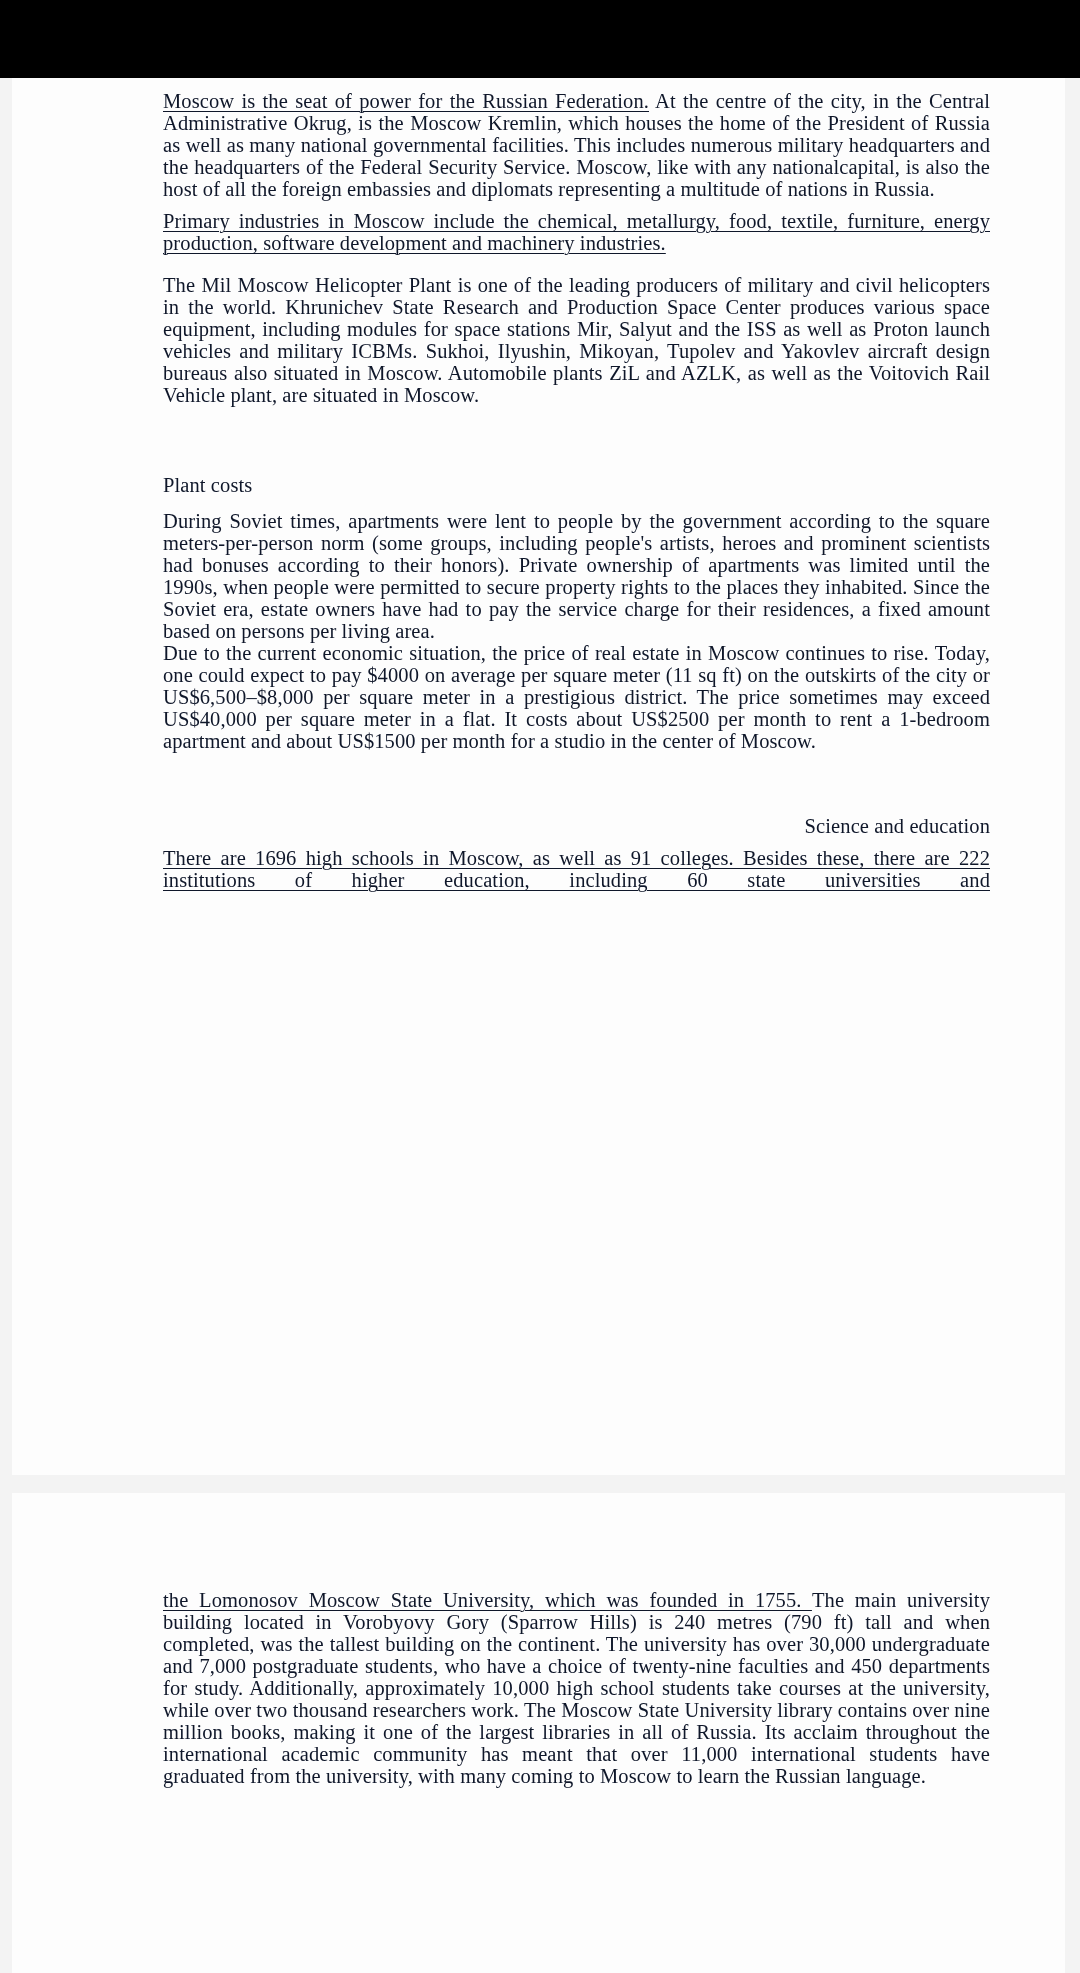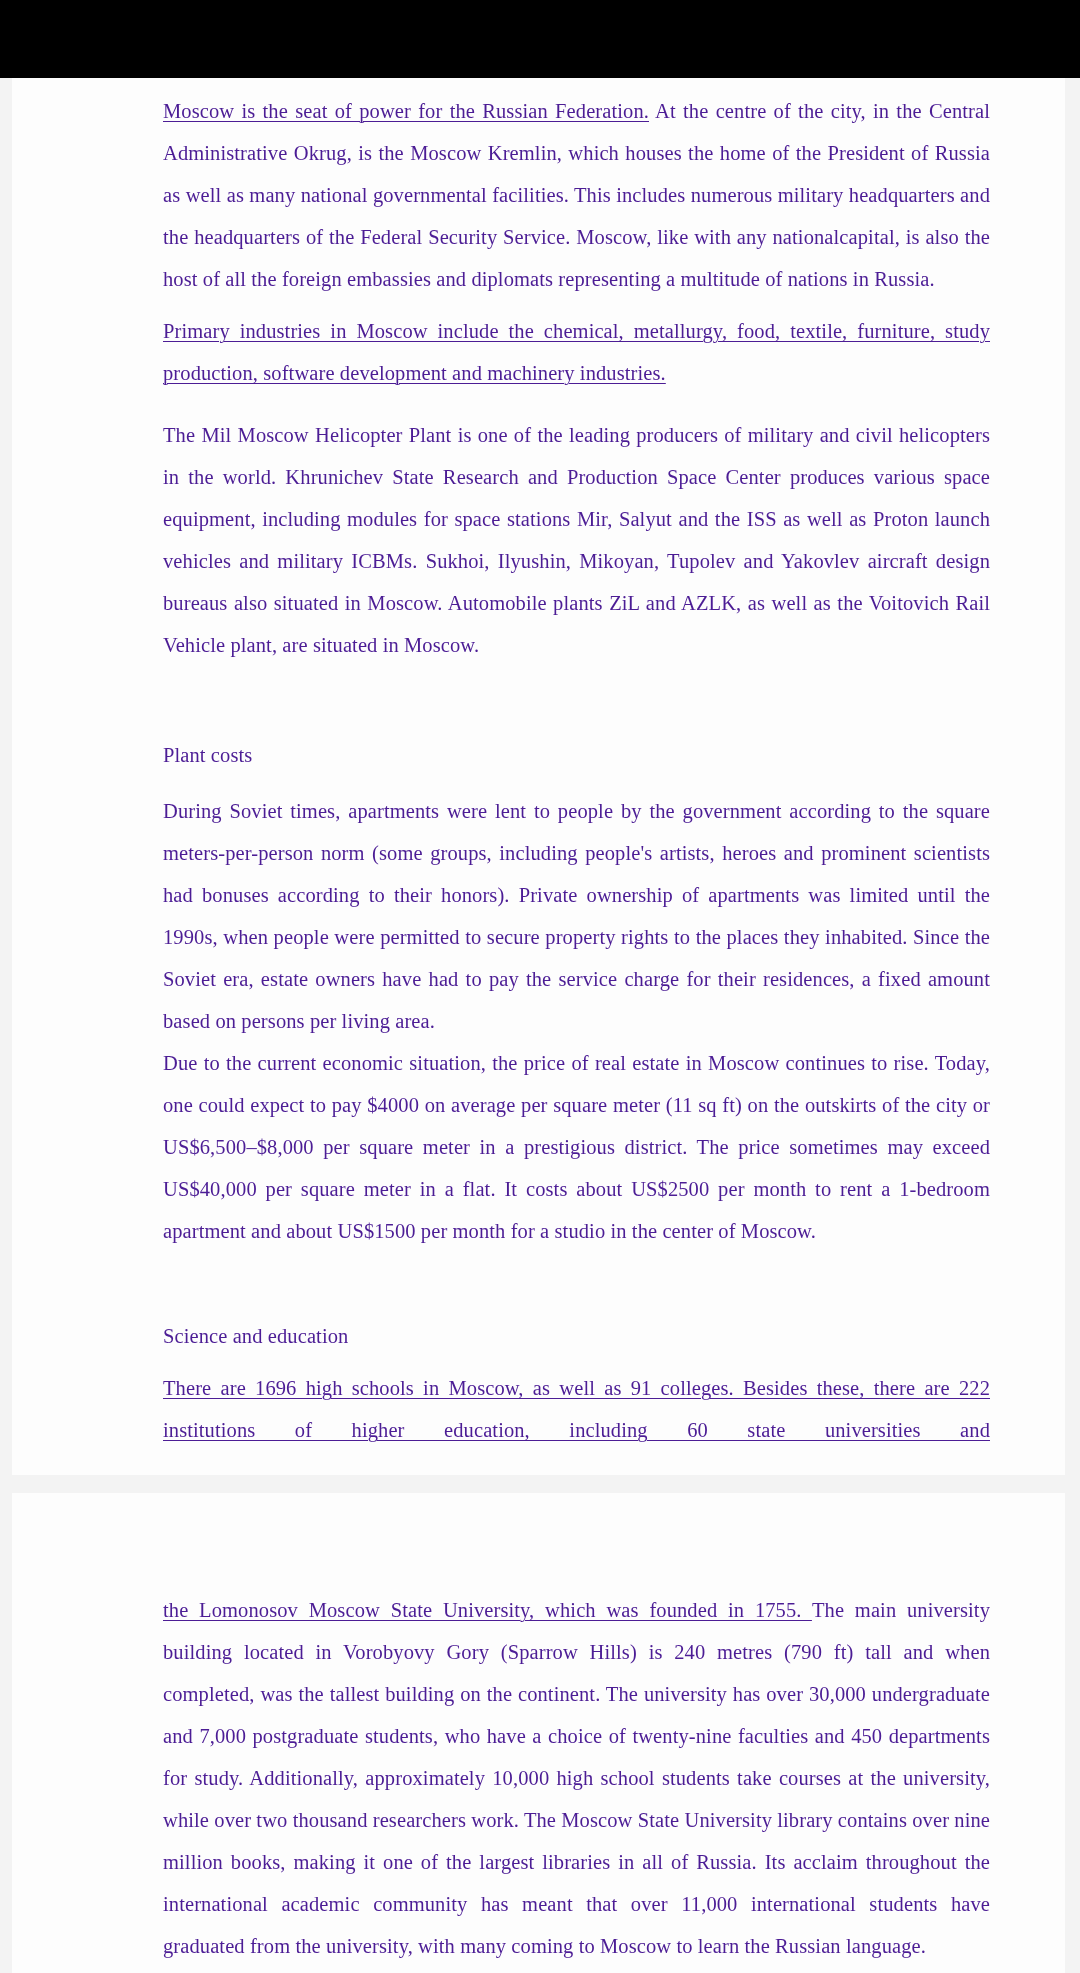--- a/index.html
+++ b/index.html
@@ -24,53 +24,53 @@
     background: #fdfdfd;
     box-sizing: border-box;
     padding-left: 151px;
     padding-right: 75px;
   }
   .page-1 { top: 78px;  height: 1397px; padding-top: 12px; }
   .page-2 { top: 1493px; height: 480px; padding-top: 96px; }
   .para, .heading {
     margin: 0;
     font-size: 20.5px;
-    line-height: 42px;
-    color: #4c1d95;
+    line-height: 22px;
+    color: #0f172a;
     letter-spacing: 0.1px;
   }
   .para { text-align: justify; }
   .heading { text-align: left; }
   .u {
     text-decoration: underline;
     text-decoration-thickness: 1.4px;
     text-underline-offset: 3px;
   }
   .jl { text-align-last: justify; }
   .mt65 { margin-top: 65px; }
   .mt10 { margin-top: 10px; }
   .mt20 { margin-top: 20px; }
   .mt68 { margin-top: 68px; }
   .mt8  { margin-top: 14px;  }
   .mt19 { }
-  .mt63 { margin-top: 63px; }
+  .mt63 { margin-top: 63px; text-align: right; }
 </style>
 </head>
 <body>
 
 <div class="screen">
 
   <div class="top-bar"></div>
 
   <div class="page page-1">
 
     <p class="para"><span class="u">Moscow is the seat of power for the Russian Federation.</span><span> At the centre of the city, in the Central Administrative Okrug, is the Moscow Kremlin, which houses the home of the President of Russia as well as many national governmental facilities. This includes numerous military headquarters and the headquarters of the Federal Security Service. Moscow, like with any nationalcapital, is also the host of all the foreign embassies and diplomats representing a multitude of nations in Russia.</span></p>
 
 
-    <p class="para mt10"><span class="u">Primary industries in Moscow include the chemical, metallurgy, food, textile, furniture, study production, software development and machinery industries.</span></p>
+    <p class="para mt10"><span class="u">Primary industries in Moscow include the chemical, metallurgy, food, textile, furniture, energy production, software development and machinery industries.</span></p>
 
     <p class="para mt20"><span>The Mil Moscow Helicopter Plant is one of the leading producers of military and civil helicopters in the world. Khrunichev State Research and Production Space Center produces various space equipment, including modules for space stations Mir, Salyut and the ISS as well as Proton launch vehicles and military ICBMs. Sukhoi, Ilyushin, Mikoyan, Tupolev and Yakovlev aircraft design bureaus also situated in Moscow. Automobile plants ZiL and AZLK, as well as the Voitovich Rail Vehicle plant, are situated in Moscow.</span></p>
 
     <p class="heading mt68">Plant costs</p>
 
     <p class="para mt8"><span>During Soviet times, apartments were lent to people by the government according to the square meters-per-person norm (some groups, including people's artists, heroes and prominent scientists had bonuses according to their honors). Private ownership of apartments was limited until the 1990s, when people were permitted to secure property rights to the places they inhabited. Since the Soviet era, estate owners have had to pay the service charge for their residences, a fixed amount based on persons per living area.</span></p>
 
     <p class="para mt19"><span>Due to the current economic situation, the price of real estate in Moscow continues to rise. Today, one could expect to pay $4000 on average per square meter (11 sq ft) on the outskirts of the city or US$6,500–$8,000 per square meter in a prestigious district. The price sometimes may exceed US$40,000 per square meter in a flat. It costs about US$2500 per month to rent a 1-bedroom apartment and about US$1500 per month for a studio in the center of Moscow.</span></p>
 
     <p class="heading mt63">Science and education</p>

